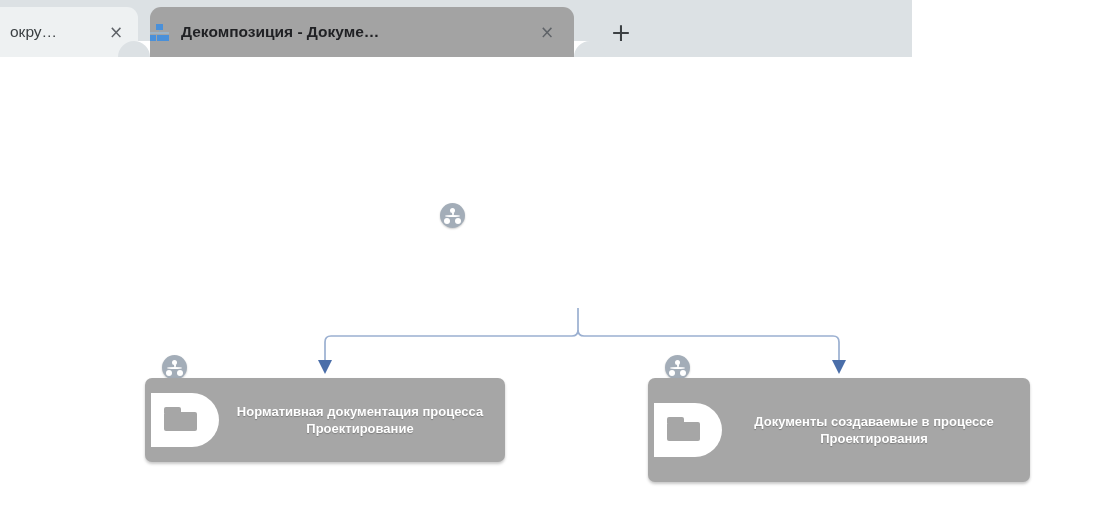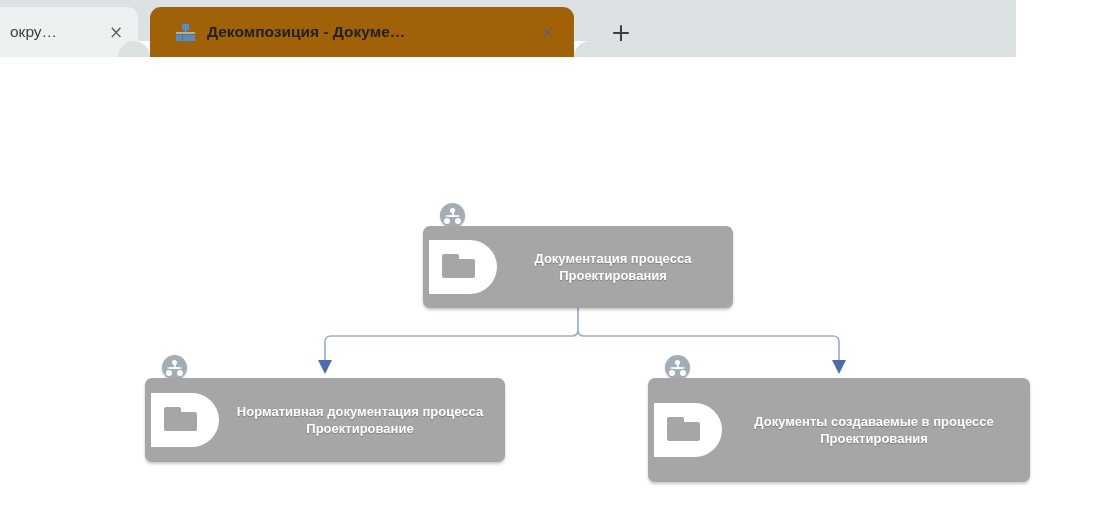--- a/index.html
+++ b/index.html
@@ -9,21 +9,21 @@
     height: 514px;
     overflow: hidden;
     background: #ffffff;
     font-family: "Liberation Sans", sans-serif;
   }
 
   
   .tabstrip {
     position: absolute;
     left: 0; top: 0;
-    width: 1016px;
+    width: 912px;
     height: 57px;
     background: #dce1e4;
   }
 
   .tab {
     position: absolute;
     top: 7px;
     height: 50px;
     display: flex;
     align-items: center;
@@ -43,24 +43,23 @@
     font-size: 15.5px;
     color: #3b4043;
     white-space: nowrap;
     overflow: hidden;
   }
 
   
   .tab-active {
     left: 150px;
     width: 424px;
-    background: #a16207;
+    background: #a3a3a3;
     border-top-left-radius: 11px;
     border-top-right-radius: 11px;
-    padding-left: 26px;
   }
 
   .tab-active .tab-title {
     font-size: 15.5px;
     font-weight: bold;
     color: #202124;
     white-space: nowrap;
     overflow: hidden;
     margin-left: 12px;
   }
@@ -261,28 +260,20 @@
     <polygon points="832,303 846,303 839,317" fill="#4a6ea9"></polygon>
   </svg>
 
   <div class="badge" style="left:440px; top:146px;">
     <i class="bg-top"></i>
       <i class="bg-stem"></i>
       <i class="bg-bar"></i>
       <i class="bg-l"></i>
       <i class="bg-r"></i>
   </div>
-  <div class="node" style="left:423px; top:169px; width:310px; height:82px;">
-    <span class="node-icon">
-      <span class="plate"></span>
-      <span class="folder-tab"></span>
-      <span class="folder-body"></span>
-    </span>
-    <span class="node-label">Документация процесса Проектирования</span>
-  </div>
 
   <div class="badge" style="left:162px; top:298px;">
     <i class="bg-top"></i>
       <i class="bg-stem"></i>
       <i class="bg-bar"></i>
       <i class="bg-l"></i>
       <i class="bg-r"></i>
   </div>
   <div class="node" style="left:145px; top:321px; width:360px; height:84px;align-items:center;">
     <span class="node-icon">

